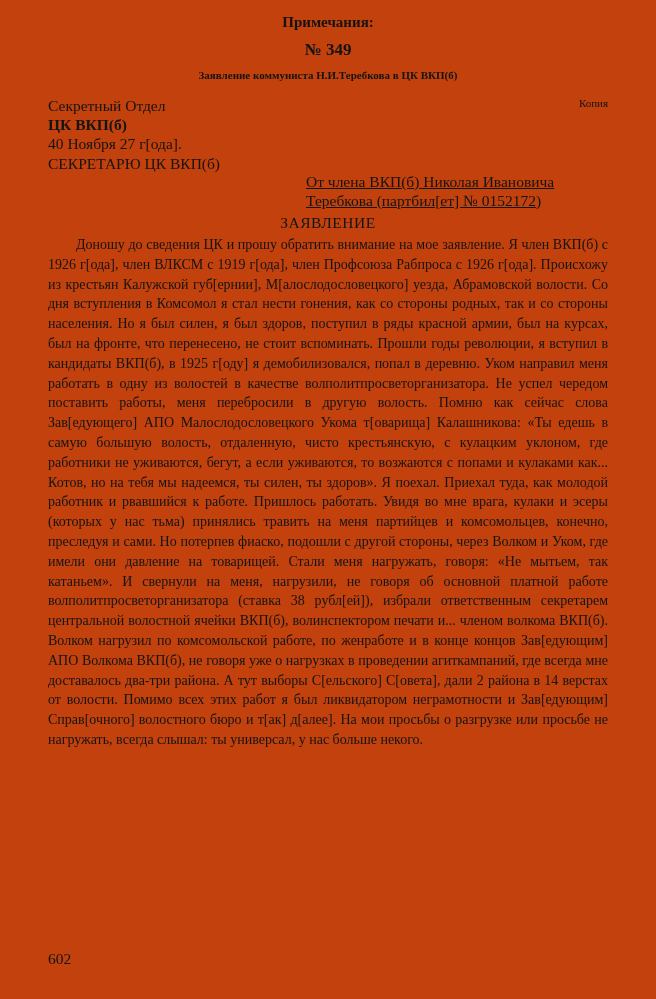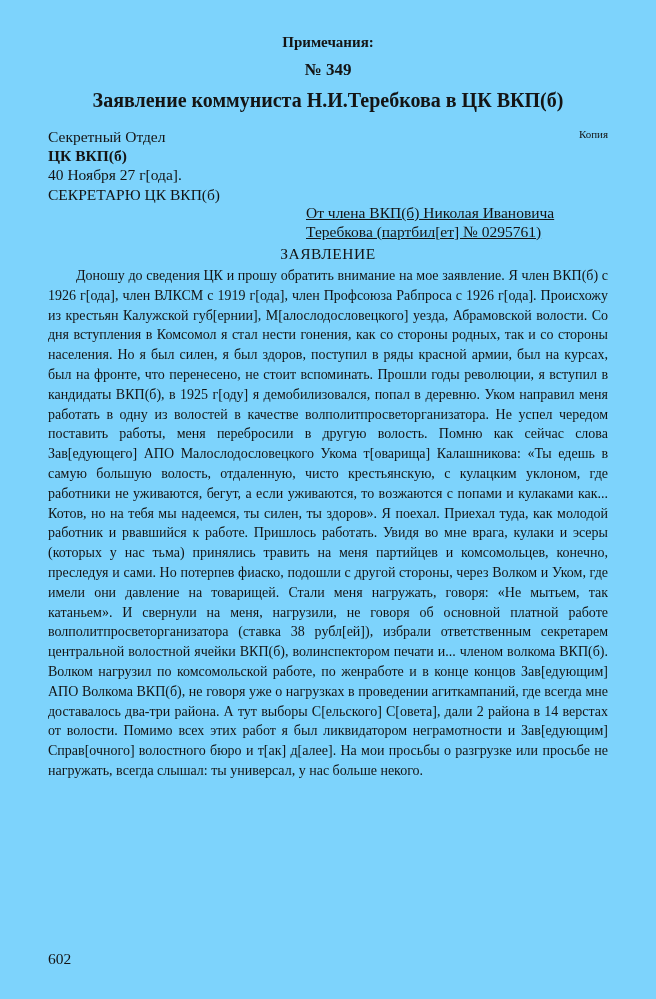--- a/index.html
+++ b/index.html
@@ -7,43 +7,43 @@
   body {
     font-family: "Liberation Serif", "DejaVu Serif", serif;
     background: #fbfaf6;
     color: #141414;
     overflow: hidden;
   }
   .page {
     position: relative;
     width: 656px;
     height: 999px;
-    background: #7dd3fc;
-    padding: 34px 48px 0 48px;
+    background: #c2410c;
+    padding: 14px 48px 0 48px;
   }
   .notes-title {
     text-align: center;
     font-weight: bold;
     font-size: 15px;
     margin-bottom: 9px;
   }
   .note-item {
     font-size: 15px;
     margin-bottom: 16px;
   }
   .doc-number {
     text-align: center;
     font-weight: bold;
     font-size: 17px;
     margin-bottom: 9px;
   }
   .doc-title {
     text-align: center;
     font-weight: bold;
-    font-size: 20px;
+    font-size: 11px;
     margin-bottom: 15px;
   }
   .meta-row {
     position: relative;
     font-size: 15.5px;
     line-height: 19px;
   }
   .meta-sender-2 { font-weight: bold; }
   .copy-label {
     position: absolute;
@@ -101,21 +101,21 @@
     <div class="meta-sender-1">Секретный Отдел</div>
     <div class="meta-sender-2">ЦК ВКП(б)</div>
     <div class="meta-date">40 Ноября 27 г[ода].</div>
     <div class="copy-label">Копия</div>
   </div>
 
   <div class="addressee-line">СЕКРЕТАРЮ ЦК ВКП(б)</div>
 
   <div class="from-block">
     <div>От члена ВКП(б) Николая Ивановича</div>
-    <div>Теребкова (партбил[ет] № 0295761)</div>
+    <div>Теребкова (партбил[ет] № 0152172)</div>
   </div>
 
   <div class="statement-heading">ЗАЯВЛЕНИЕ</div>
 
   <p class="body-text">Доношу до сведения ЦК и прошу обратить внимание на мое заявление. Я член ВКП(б) с 1926 г[ода], член ВЛКСМ с 1919 г[ода], член Профсоюза Рабпроса с 1926 г[ода]. Происхожу из крестьян Калужской губ[ернии], М[алослодословецкого] уезда, Абрамовской волости. Со дня вступления в Комсомол я стал нести гонения, как со стороны родных, так и со стороны населения. Но я был силен, я был здоров, поступил в ряды красной армии, был на курсах, был на фронте, что перенесено, не стоит вспоминать. Прошли годы революции, я вступил в кандидаты ВКП(б), в 1925 г[оду] я демобилизовался, попал в деревню. Уком направил меня работать в одну из волостей в качестве волполитпросветорганизатора. Не успел чередом поставить работы, меня перебросили в другую волость. Помню как сейчас слова Зав[едующего] АПО Малослодословецкого Укома т[оварища] Калашникова: «Ты едешь в самую большую волость, отдаленную, чисто крестьянскую, с кулацким уклоном, где работники не уживаются, бегут, а если уживаются, то возжаются с попами и кулаками как... Котов, но на тебя мы надеемся, ты силен, ты здоров». Я поехал. Приехал туда, как молодой работник и рвавшийся к работе. Пришлось работать. Увидя во мне врага, кулаки и эсеры (которых у нас тьма) принялись травить на меня партийцев и комсомольцев, конечно, преследуя и сами. Но потерпев фиаско, подошли с другой стороны, через Волком и Уком, где имели они давление на товарищей. Стали меня нагружать, говоря: «Не мытьем, так катаньем». И свернули на меня, нагрузили, не говоря об основной платной работе волполитпросветорганизатора (ставка 38 рубл[ей]), избрали ответственным секретарем центральной волостной ячейки ВКП(б), волинспектором печати и... членом волкома ВКП(б). Волком нагрузил по комсомольской работе, по женработе и в конце концов Зав[едующим] АПО Волкома ВКП(б), не говоря уже о нагрузках в проведении агиткампаний, где всегда мне доставалось два-три района. А тут выборы С[ельского] С[овета], дали 2 района в 14 верстах от волости. Помимо всех этих работ я был ликвидатором неграмотности и Зав[едующим] Справ[очного] волостного бюро и т[ак] д[алее]. На мои просьбы о разгрузке или просьбе не нагружать, всегда слышал: ты универсал, у нас больше некого.</p>
 
   <div class="page-number">602</div>
 
 </div>
 

